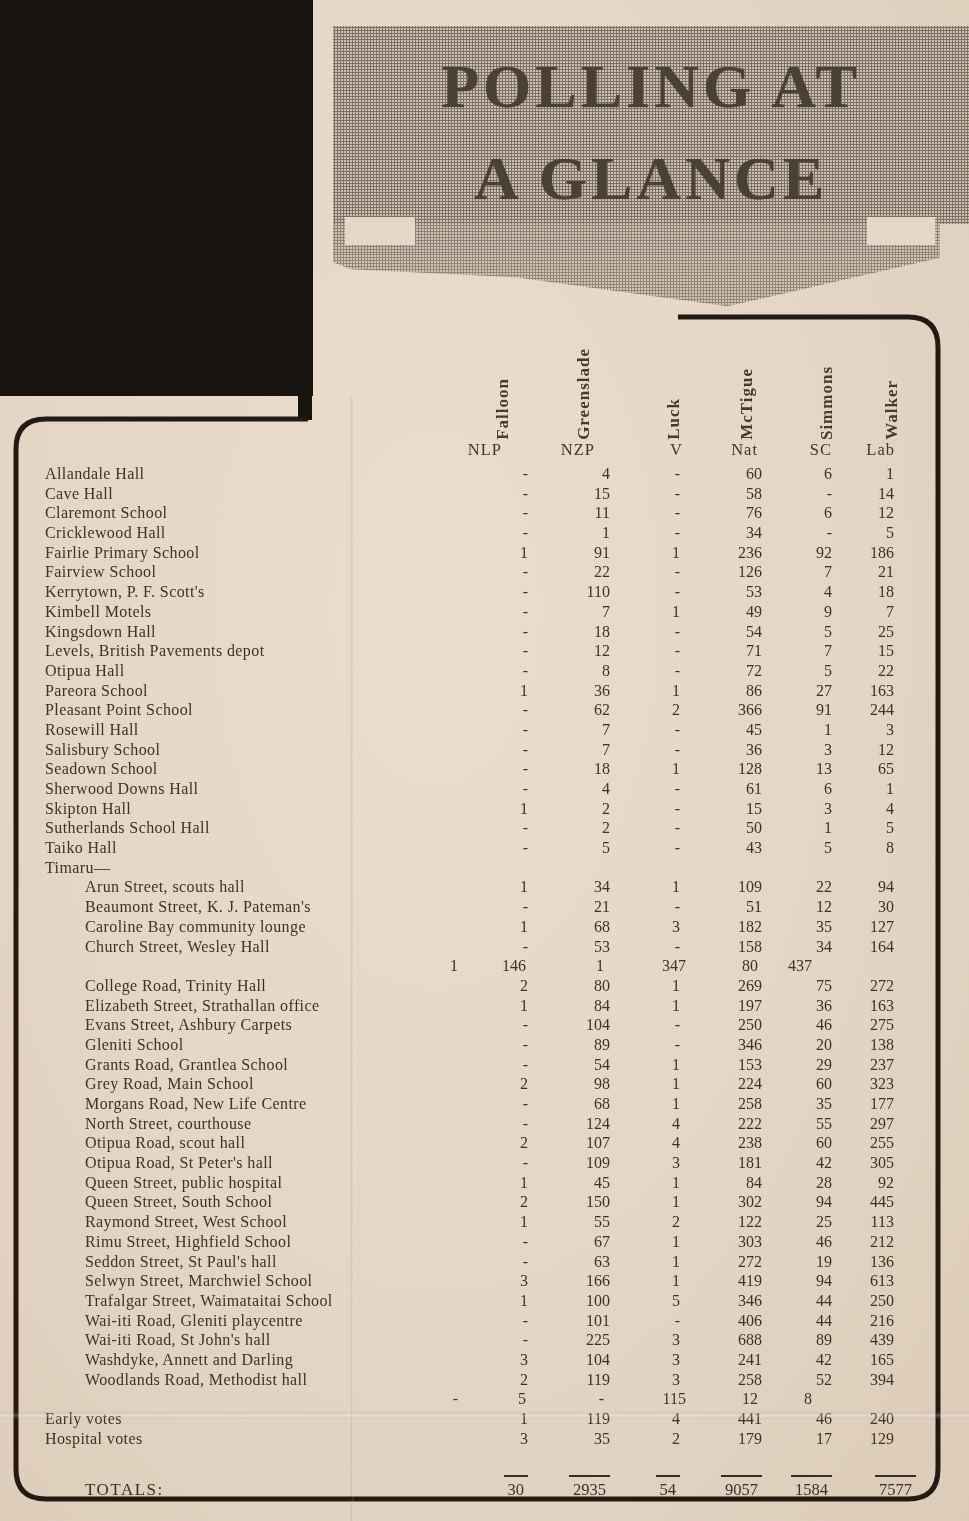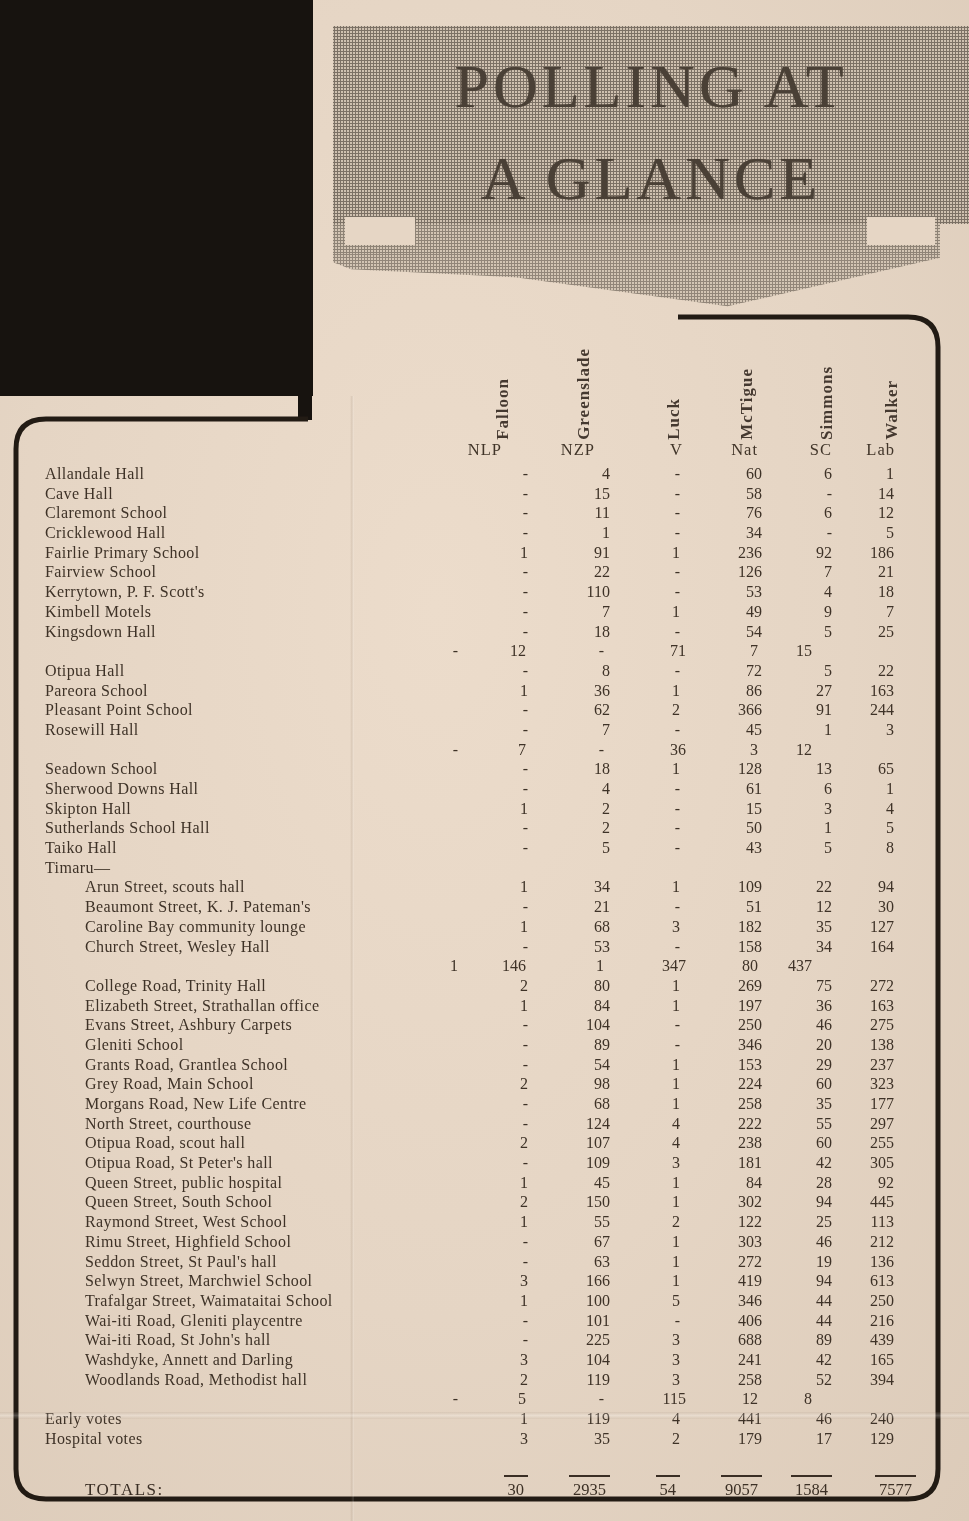--- a/index.html
+++ b/index.html
@@ -40,21 +40,21 @@
     position:absolute;left:333px;top:253px;width:607px;height:58px;
     background-color:#d3c5b4;
     background-image:radial-gradient(circle, rgba(48,40,33,0.40) 1px, transparent 1.35px);
     background-size:3px 3px;
     clip-path:polygon(0% 0%,100% 0%,100% 8%,65% 92%,30% 42%,3% 28%,0% 16%);
   }
   .notch{position:absolute;height:28px;background:#e6d6c5;}
   .notch-left{left:345px;top:217px;width:70px;}
   .notch-right{left:867px;top:217px;width:68px;}
   .headline{
-    font-weight:normal;font-size:62px;letter-spacing:4px;color:#4a4036;
+    font-weight:bold;font-size:62px;letter-spacing:4px;color:#4a4036;
     line-height:92px;white-space:nowrap;
     text-shadow:0 0 1px rgba(60,50,40,.6);
   }
   .headline.l1{margin-top:14px;}
   
   .table-border{position:absolute;left:0;top:0;}
   
   .results{position:absolute;left:45px;top:298px;width:877px;}
   .grid{display:grid;grid-template-columns:415px 70px 84px 76px 76px 74px 82px;}
   .cand-row{height:142px;}
@@ -223,20 +223,21 @@
         <div class="grid row">
           <div class="cell name">Kingsdown Hall</div>
           <div class="cell val v0">-</div>
           <div class="cell val v1">18</div>
           <div class="cell val v2">-</div>
           <div class="cell val v3">54</div>
           <div class="cell val v4">5</div>
           <div class="cell val v5">25</div>
         </div>
         <div class="grid row">
+          <div class="cell name">Levels, British Pavements depot</div>
           <div class="cell val v0">-</div>
           <div class="cell val v1">12</div>
           <div class="cell val v2">-</div>
           <div class="cell val v3">71</div>
           <div class="cell val v4">7</div>
           <div class="cell val v5">15</div>
         </div>
         <div class="grid row">
           <div class="cell name">Otipua Hall</div>
           <div class="cell val v0">-</div>
@@ -267,20 +268,21 @@
         <div class="grid row">
           <div class="cell name">Rosewill Hall</div>
           <div class="cell val v0">-</div>
           <div class="cell val v1">7</div>
           <div class="cell val v2">-</div>
           <div class="cell val v3">45</div>
           <div class="cell val v4">1</div>
           <div class="cell val v5">3</div>
         </div>
         <div class="grid row">
+          <div class="cell name">Salisbury School</div>
           <div class="cell val v0">-</div>
           <div class="cell val v1">7</div>
           <div class="cell val v2">-</div>
           <div class="cell val v3">36</div>
           <div class="cell val v4">3</div>
           <div class="cell val v5">12</div>
         </div>
         <div class="grid row">
           <div class="cell name">Seadown School</div>
           <div class="cell val v0">-</div>

